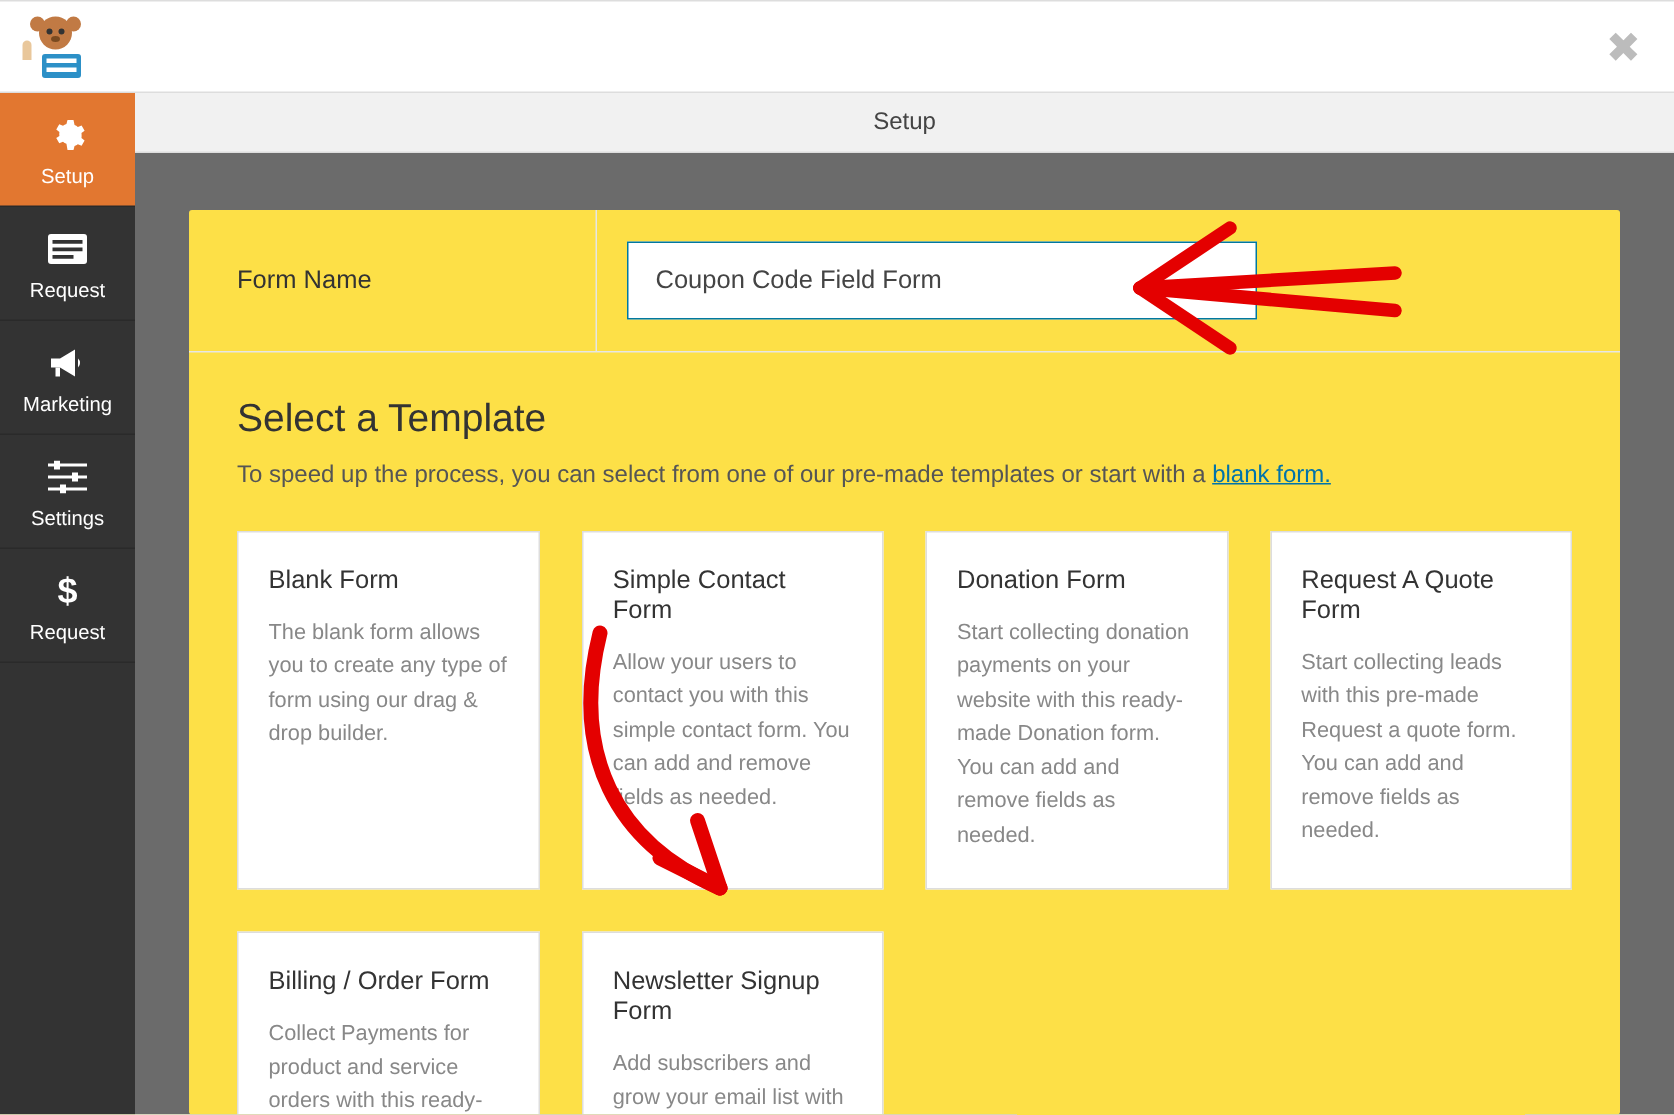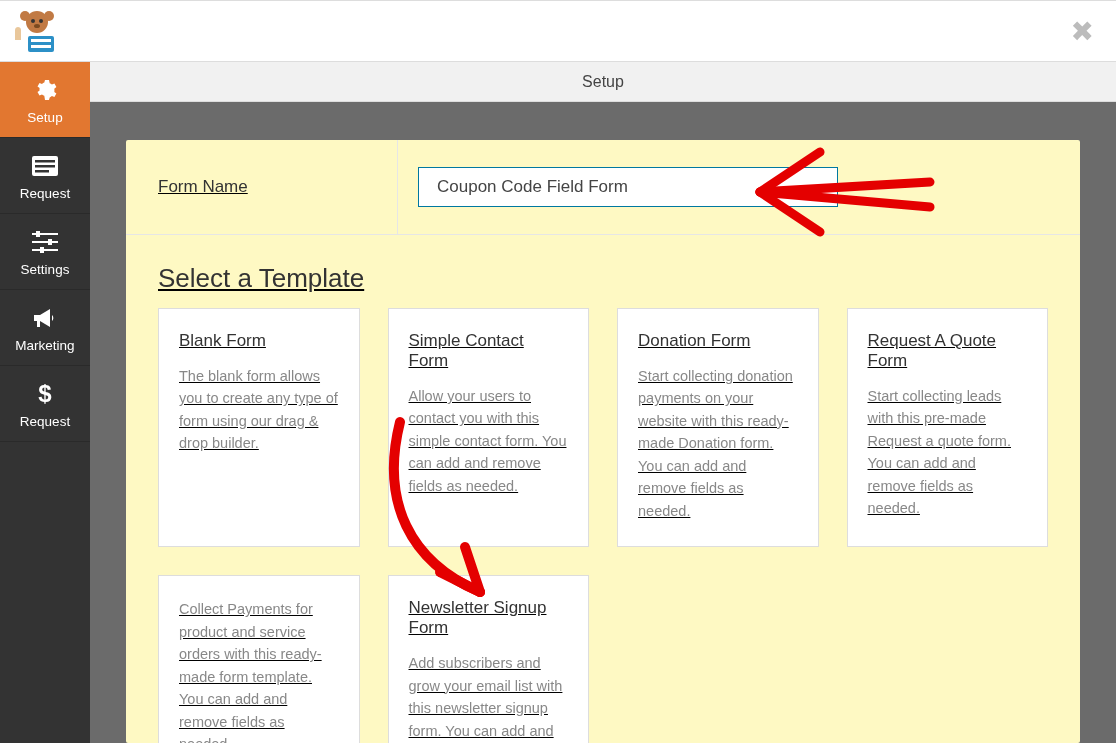--- a/index.html
+++ b/index.html
@@ -73,25 +73,24 @@
     color: #444;
     font-size: 16px;
   }
   .content-wrap {
     flex: 1;
     background: #6b6b6b;
     padding: 38px 36px 0 36px;
     overflow: hidden;
   }
   .panel {
-    background: #fef9c3;
+    background: #fde047;
     border-radius: 2px;
     height: 100%;
     overflow: hidden;
-    text-decoration: underline;
   }
   .form-name-row {
     display: flex;
     align-items: center;
     border-bottom: 1px solid #e6e6e6;
     height: 95px;
   }
   .form-name-label {
     width: 272px;
     padding-left: 32px;
@@ -101,21 +100,21 @@
     height: 100%;
     display: flex;
     align-items: center;
   }
   .form-name-input-wrap {
     flex: 1;
     padding: 0 20px;
   }
   .form-name-input {
     width: 420px;
-    height: 40px;
+    height: 52px;
     border: 1px solid #0078a0;
     padding: 0 18px;
     font-size: 17px;
     color: #444;
     outline: none;
   }
   .panel-body {
     padding: 28px 32px;
   }
   .panel-body h2 {
@@ -205,44 +204,44 @@
             <rect x="3" y="9" width="20" height="2.5" fill="#333"></rect>
             <rect x="3" y="14" width="14" height="2.5" fill="#333"></rect>
           </svg>
       </div>
       <div>Request</div>
     </div>
 
     <div class="side-item">
       <div class="icon">
         <svg width="26" height="22" viewBox="0 0 26 22">
+            <path d="M2 8h6l10-6v18L8 14H2z"></path>
+            <path d="M20 8a4 4 0 010 6z"></path>
+            <rect x="5" y="14" width="3" height="6"></rect>
+          </svg>
+      </div>
+      <div>Marketing</div>
+    </div>
+
+    <div class="side-item">
+      <div class="icon">
+        <svg width="26" height="22" viewBox="0 0 26 22">
             <rect x="0" y="2" width="26" height="2"></rect>
             <rect x="0" y="10" width="26" height="2"></rect>
             <rect x="0" y="18" width="26" height="2"></rect>
             <rect x="4" y="0" width="4" height="6"></rect>
             <rect x="16" y="8" width="4" height="6"></rect>
             <rect x="8" y="16" width="4" height="6"></rect>
           </svg>
       </div>
       <div>Settings</div>
     </div>
 
     <div class="side-item">
       <div class="icon">
-        <svg width="26" height="22" viewBox="0 0 26 22">
-            <path d="M2 8h6l10-6v18L8 14H2z"></path>
-            <path d="M20 8a4 4 0 010 6z"></path>
-            <rect x="5" y="14" width="3" height="6"></rect>
-          </svg>
-      </div>
-      <div>Marketing</div>
-    </div>
-
-    <div class="side-item">
-      <div class="icon">
         <svg width="16" height="26" viewBox="0 0 16 26">
             <text x="8" y="21" text-anchor="middle" font-size="24" font-weight="bold" fill="#fff">$</text>
           </svg>
       </div>
       <div>Request</div>
     </div>
 
   </div>
 
   <div class="main">
@@ -253,39 +252,43 @@
 
         <div class="form-name-row">
           <div class="form-name-label">Form Name</div>
           <div class="form-name-input-wrap">
             <input class="form-name-input" type="text" value="Coupon Code Field Form" style="">
           </div>
         </div>
 
         <div class="panel-body">
           <h2>Select a Template</h2>
+          <p class="desc">
+            <span>To speed up the process, you can select from one of our pre-made templates or start with a </span><a href="#">blank form.</a>
+          </p>
 
           <div class="template-grid">
             <div class="tpl">
               <h3>Blank Form</h3>
               <p>The blank form allows you to create any type of form using our drag &amp; drop builder.</p>
             </div>
             <div class="tpl">
               <h3>Simple Contact Form</h3>
               <p>Allow your users to contact you with this simple contact form. You can add and remove fields as needed.</p>
             </div>
             <div class="tpl">
               <h3>Donation Form</h3>
               <p>Start collecting donation payments on your website with this ready-made Donation form. You can add and remove fields as needed.</p>
             </div>
             <div class="tpl">
               <h3>Request A Quote Form</h3>
               <p>Start collecting leads with this pre-made Request a quote form. You can add and remove fields as needed.</p>
             </div>
             <div class="tpl">
+              <h3>Billing / Order Form</h3>
               <p>Collect Payments for product and service orders with this ready-made form template. You can add and remove fields as needed.</p>
             </div>
             <div class="tpl">
               <h3>Newsletter Signup Form</h3>
               <p>Add subscribers and grow your email list with this newsletter signup form. You can add and remove fields as needed.</p>
             </div>
           </div>
         </div>
       </div>
     </div>

